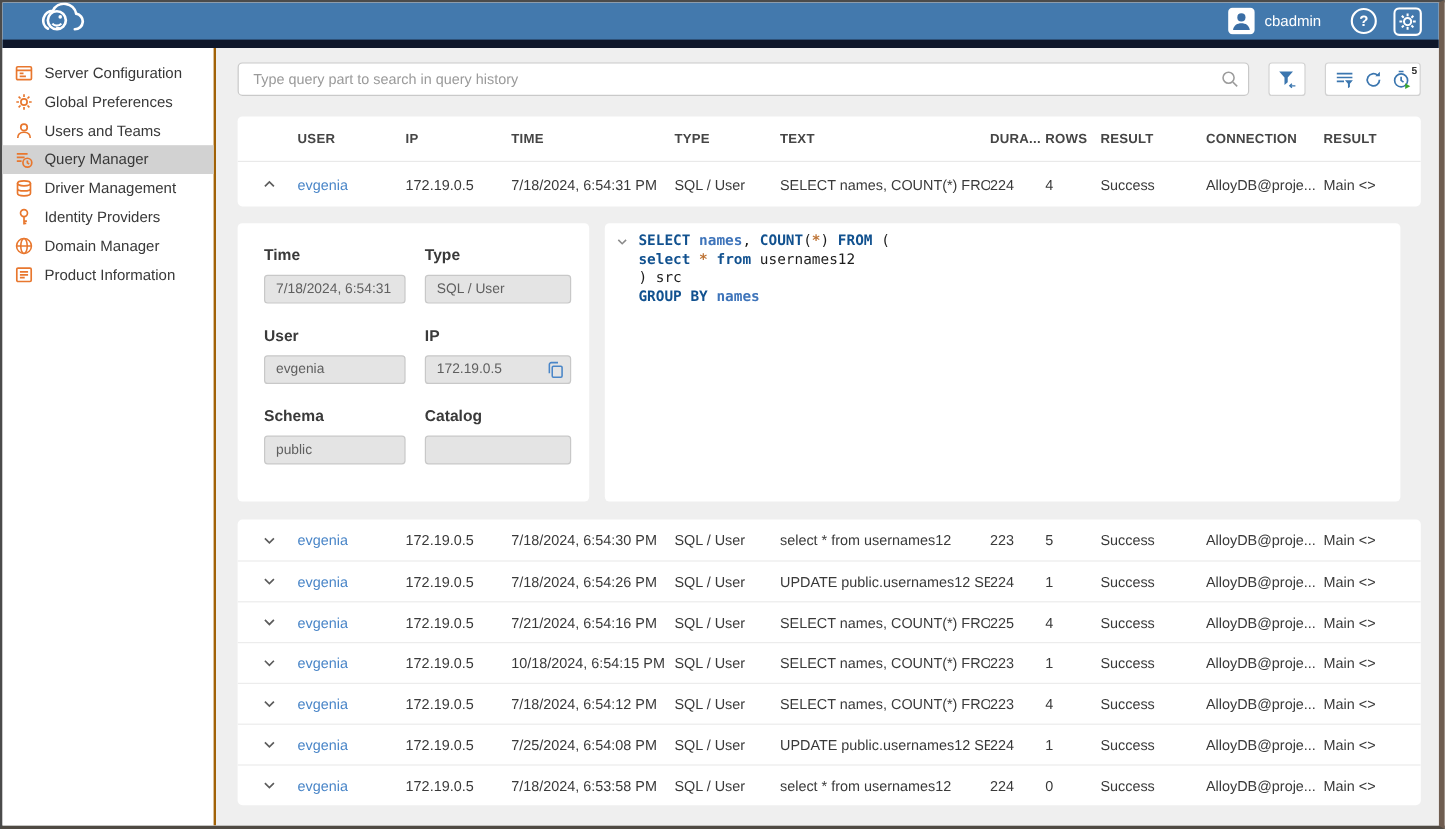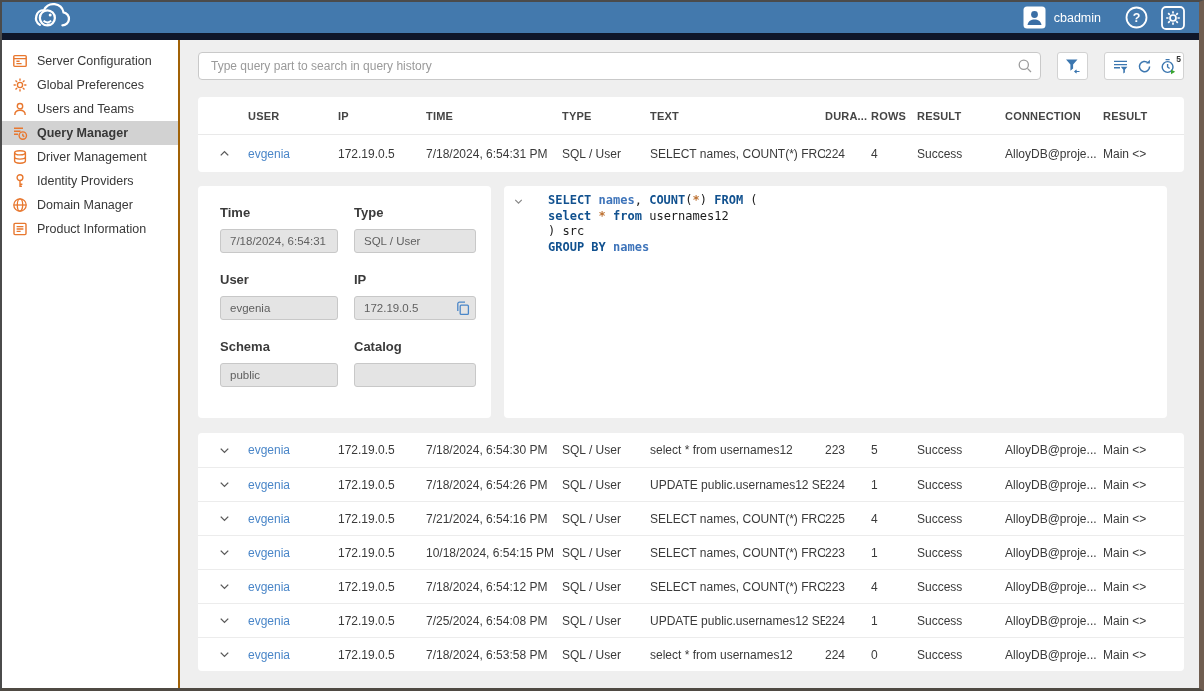--- a/index.html
+++ b/index.html
@@ -18,21 +18,21 @@
   .topbar-right { display: flex; align-items: center; gap: 13px; }
   .user-badge { display: flex; align-items: center; gap: 8px; margin-right: 10px; cursor: pointer; }
   .user-badge .uname { color: #fff; font-size: 12.5px; }
   .round-btn { width: 24px; height: 24px; display: flex; align-items: center; justify-content: center; cursor: pointer; }
   
   .app-body { flex: 1; display: flex; min-height: 0; }
   .sidebar { width: 178px; flex: 0 0 178px; background: #fff; border-right: 2px solid #a16207; padding-top: 9px; }
   .side-item { height: 24px; display: flex; align-items: center; gap: 9px; padding-left: 10px; cursor: pointer; }
   .side-item span.lbl { font-size: 12.5px; color: #383838; white-space: nowrap; }
   .side-item.selected { background: #d2d2d2; }
-  .side-item.selected span.lbl { font-weight: bold; }
+  .side-item.selected span.lbl { font-weight: normal; }
   .side-item svg { flex: 0 0 16px; }
   .content { flex: 1; padding: 12px 15px 0 18px; overflow: hidden; background: #efefef; }
   
   .toolbar-row { display: flex; align-items: center; gap: 16px; margin-bottom: 17px; }
   .search-box { flex: 1; position: relative; }
   .search-box input {
     width: 100%; height: 28px; border: 1px solid #c9c9c9; border-radius: 4px; background: #fff;
     font-size: 12px; color: #333; padding: 0 30px 0 12px; outline: none; font-family: "Liberation Sans", sans-serif;
   }
   .search-box input::placeholder { color: #9a9a9a; }
@@ -67,21 +67,21 @@
   .field label { display: block; font-size: 13px; font-weight: bold; color: #3a3a3a; margin-bottom: 9px; }
   .field .inp-wrap { position: relative; }
   .field input {
     width: 100%; height: 24px; background: #e4e4e4; border: 1px solid #c8c8c8; border-radius: 3px;
     font-size: 11.5px; color: #5f5f5f; padding: 0 9px; outline: none; font-family: "Liberation Sans", sans-serif;
   }
   .field input.has-copy { padding-right: 24px; }
   .copy-btn { position: absolute; right: 5px; top: 4px; cursor: pointer; width: 16px; height: 16px; }
   .sql-card { flex: 1; margin-right: 17px; padding: 7px 10px 10px 8px; display: flex; align-items: flex-start; overflow: hidden; }
   .sql-fold { margin-top: 2px; cursor: pointer; }
-  .sql-code { margin-left: 23px; font-family: "DejaVu Sans Mono", monospace; font-size: 12px; line-height: 15.5px; white-space: pre; }
+  .sql-code { margin-left: 7px; font-family: "DejaVu Sans Mono", monospace; font-size: 12px; line-height: 15.5px; white-space: pre; }
   .sql-code .kw { color: #11518f; font-weight: bold; }
   .sql-code .id { color: #3e74ba; font-weight: bold; }
   .sql-code .st { color: #bd7233; font-weight: bold; }
   .sql-code .pl { color: #1c1c1c; }
   .rows-card { margin-top: 15px; overflow: hidden; }
 </style>
 </head>
 <body>
 
 <div class="frame">

